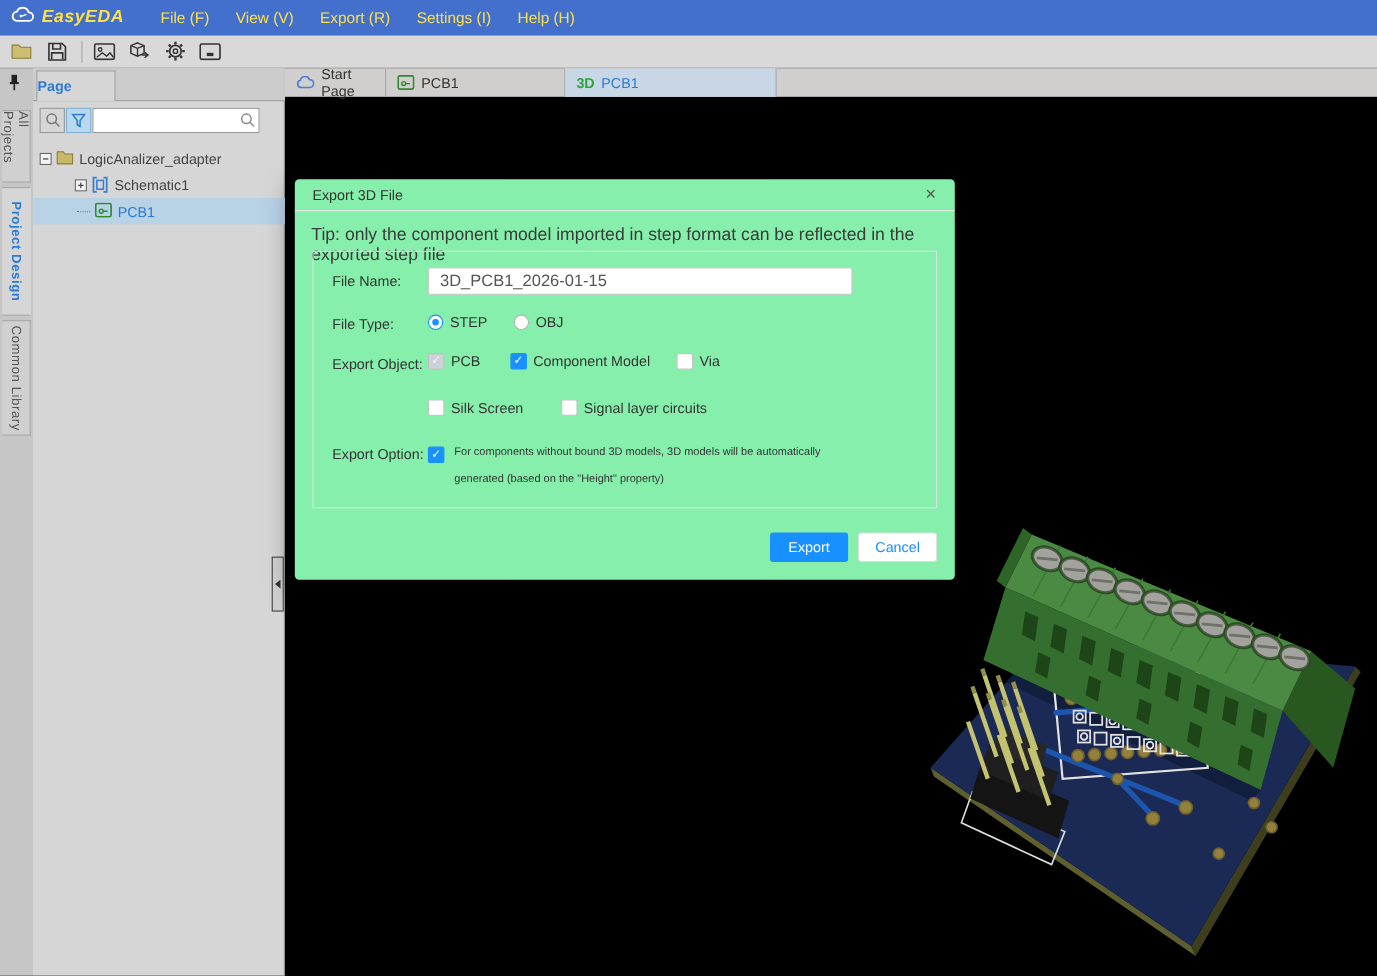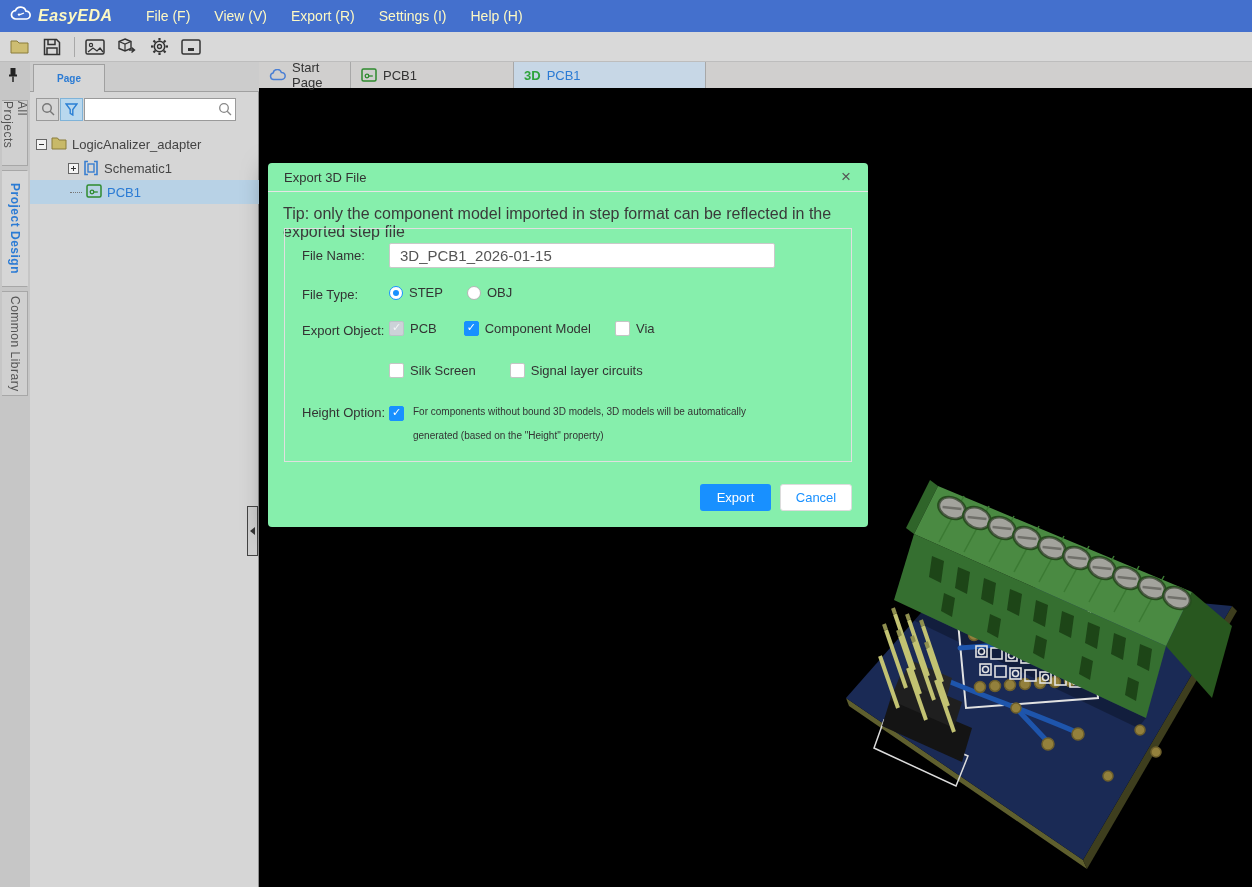--- a/index.html
+++ b/index.html
@@ -10,21 +10,21 @@
     --tabbar:#d0cfce;
     --active-tab:#c7d7e6;
     --sel:#b8d2e6;
     --link:#2b7bd4;
     --txt:#333;
   }
   *{margin:0;padding:0;box-sizing:border-box;}
   html,body{width:1252px;height:887px;overflow:hidden;font-family:"Liberation Sans","DejaVu Sans",sans-serif;background:#000;}
 
   
-  .menubar{position:absolute;left:0;top:0;width:1252px;height:32px;background:var(--menubar);display:flex;align-items:center;color:#fef9c3;z-index:5;}
+  .menubar{position:absolute;left:0;top:0;width:1252px;height:32px;background:var(--menubar);display:flex;align-items:center;color:#fde047;z-index:5;}
   .logo{display:flex;align-items:center;margin-left:10px;width:118px;}
   .logo .cloud{font-size:17px;margin-right:6px;}
   .logo .brand{font-size:16px;font-weight:bold;font-style:italic;letter-spacing:.5px;}
   .menu-item{font-size:14px;padding:0 12px;cursor:default;}
   .menu-item:first-of-type{margin-left:6px;}
 
   
   .toolbar{position:absolute;left:0;top:32px;width:1252px;height:30px;background:#d9d9d9;border-bottom:1px solid #bdbdbd;display:flex;align-items:center;z-index:4;}
   .tool{width:24px;height:22px;margin-left:8px;display:flex;align-items:center;justify-content:center;}
   .tool svg{display:block;}
@@ -32,21 +32,21 @@
 
   
   .left-strip{position:absolute;left:0;top:62px;width:30px;height:825px;background:#c6c6c6;z-index:3;}
   .pin{position:absolute;left:6px;top:5px;}
   .vtab{position:absolute;left:2px;width:26px;background:#d0d0d0;border:1px solid #a7a7a7;border-left:none;display:flex;align-items:center;justify-content:center;writing-mode:vertical-rl;font-size:12px;color:#555;letter-spacing:.5px;}
   .vtab.active{background:var(--panel);color:var(--link);font-weight:bold;border-right:1px solid var(--panel);}
 
   
   .side-panel{position:absolute;left:30px;top:62px;width:229px;height:825px;background:var(--panel);z-index:3;border-right:1px solid #8f8f8f;}
   .page-tabstrip{position:absolute;left:0;top:0;width:229px;height:30px;background:#cccccc;border-bottom:1px solid #a0a0a0;}
-  .page-tab{position:absolute;left:3px;top:2px;width:72px;height:28px;background:var(--panel);border:1px solid #a0a0a0;border-bottom:none;display:flex;align-items:center;justify-content:center;font-size:10px;font-weight:bold;color:var(--link);}
+  .page-tab{position:absolute;left:3px;top:2px;width:72px;height:28px;background:var(--panel);border:1px solid #a0a0a0;border-bottom:none;display:flex;align-items:center;font-size:13px;font-weight:bold;color:var(--link);}
   .search-row{position:absolute;left:0;top:34px;width:229px;height:26px;display:flex;align-items:center;}
   .sbtn{width:23px;height:23px;border:1px solid #9a9a9a;display:flex;align-items:center;justify-content:center;margin-left:6px;background:transparent;}
   .sbtn.filter{background:#b9d8ee;border-color:#7fb3d8;margin-left:1px;}
   .search-input-wrap{position:relative;margin-left:1px;width:152px;height:23px;}
   .search-input{width:152px;height:23px;border:1px solid #9a9a9a;background:#fff;font-size:12px;padding:0 20px 0 5px;outline:none;}
   .search-input-wrap .tail-icon{position:absolute;right:4px;top:4px;}
 
   
   .tree{position:absolute;left:0;top:70px;width:229px;}
   .tree-row{position:relative;height:24px;display:flex;align-items:center;font-size:13px;color:#444;white-space:nowrap;}
@@ -508,21 +508,21 @@
     </div>
 
     <div class="ctrl-row" style="left:104px;top:134px;">
       <span class="cb"></span>
       <span class="clabel">Silk Screen</span>
       <span class="gap" style="width:34px;"></span>
       <span class="cb"></span>
       <span class="clabel">Signal layer circuits</span>
     </div>
 
-    <span class="frm-label" style="top:176px;">Height Option:</span>
+    <span class="frm-label" style="top:176px;">Export Option:</span>
     <div class="ctrl-row" style="left:104px;top:177px;">
       <span class="cb on"></span>
     </div>
     <div class="opt-text" style="top:171px;">For components without bound 3D models, 3D models will be automatically</div>
     <div class="opt-text" style="top:195px;">generated (based on the "Height" property)</div>
   </div>
 
   <div class="dlg-btn btn-export">Export</div>
   <div class="dlg-btn btn-cancel">Cancel</div>
 </div>

